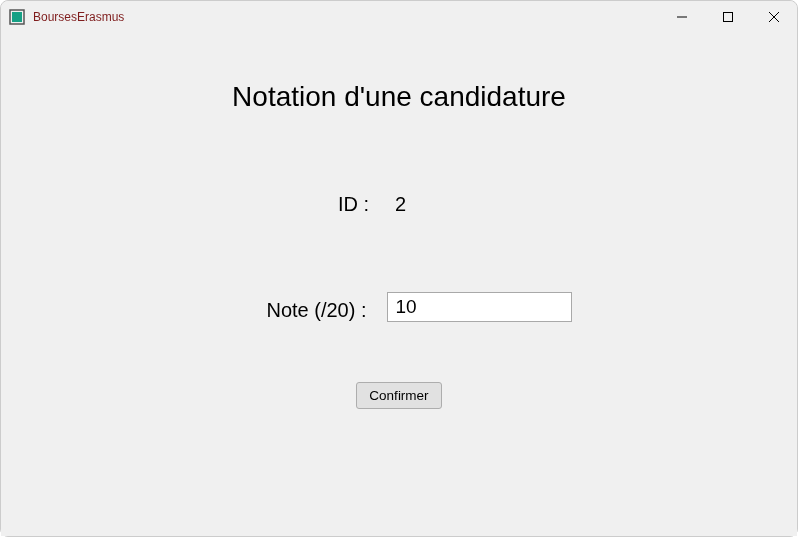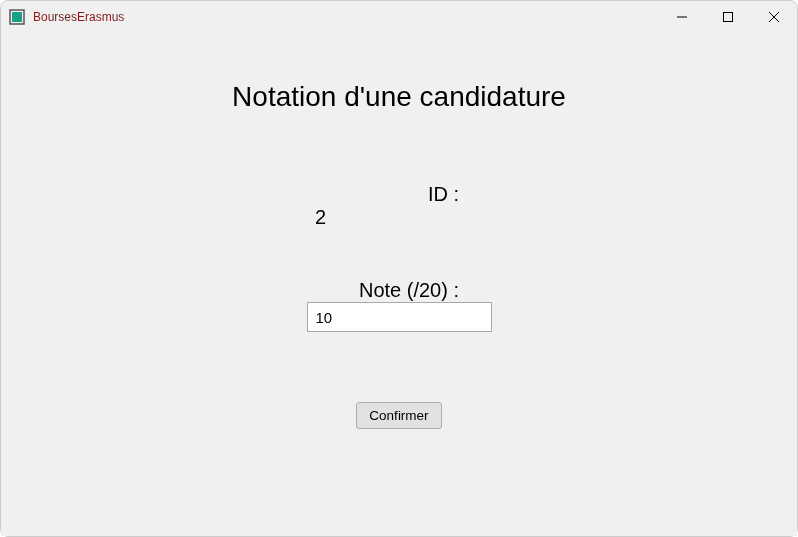--- a/index.html
+++ b/index.html
@@ -62,61 +62,61 @@
       cursor: pointer;
       color: #000;
     }
     .client-area {
       flex: 1;
       background: #f0f0f0;
       display: flex;
       flex-direction: column;
       align-items: center;
       padding-top: 48px;
+      gap: 10px;
     }
     .page-title {
       font-size: 28px;
       font-weight: 400;
       color: #000;
       margin-bottom: 70px;
     }
     .form-row {
       display: flex;
-      align-items: center;
+      align-items: flex-end;
       margin-bottom: 50px;
       font-size: 20px;
       color: #000;
-      flex-direction: column;
     }
     .form-label {
       text-align: right;
       margin-right: 20px;
       min-width: 140px;
     }
     .id-value {
       min-width: 180px;
       text-align: left;
       padding-left: 6px;
     }
     .note-input {
       width: 185px;
       height: 30px;
-      font-size: 15px;
+      font-size: 19px;
       padding: 2px 8px;
       border: 1px solid #a9a9a9;
       background: #ffffff;
       font-family: inherit;
       outline: none;
+      margin-top: 16px;
     }
     .btn-group {
       display: flex;
       flex-direction: column;
       align-items: center;
       gap: 50px;
-      margin-top: 20px;
     }
     .action-btn {
       background: #e1e1e1;
       border: 1px solid #adadad;
       padding: 5px 12px;
       font-size: 13.5px;
       font-family: inherit;
       color: #000;
       cursor: pointer;
       border-radius: 3px;

